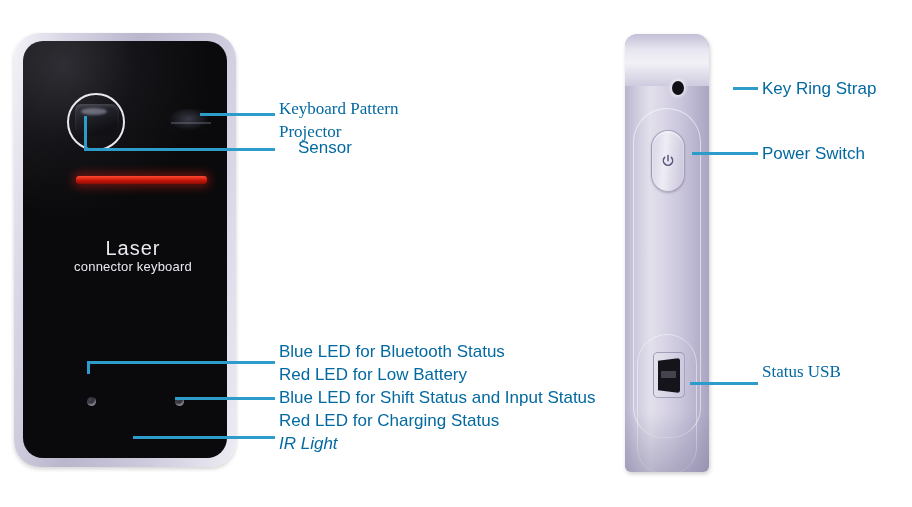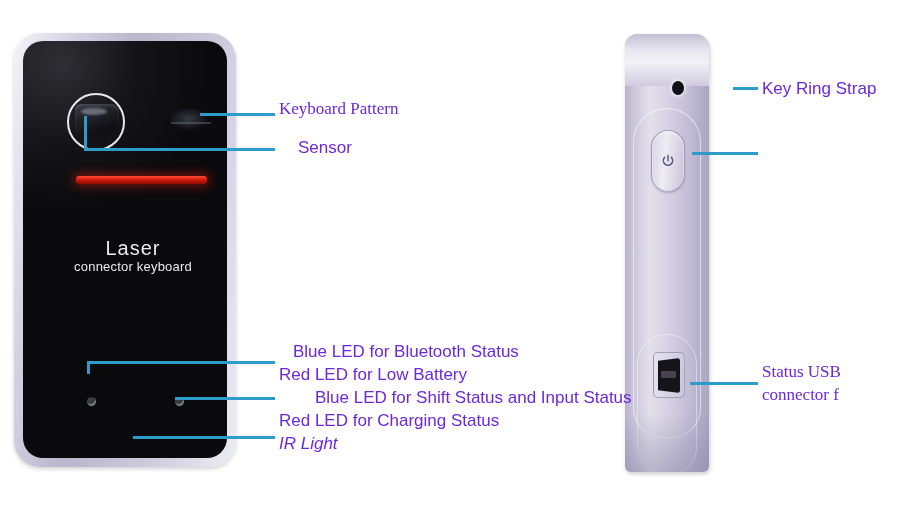--- a/index.html
+++ b/index.html
@@ -16,21 +16,21 @@
     height: 507px;
     background: #ffffff;
     overflow: hidden;
   }
 
   
   .anno {
     position: absolute;
     font-family: "Liberation Sans", sans-serif;
     font-size: 17px;
-    color: #6d28d9;
+    color: #0369a1;
     white-space: nowrap;
     line-height: 23px;
     letter-spacing: 0px;
   }
   .anno-2 { line-height: 23px; white-space: normal; font-family: Liberation Serif, serif; }
 
   
   .lead {
     position: absolute;
     background: #2e9ccb;
@@ -329,41 +329,42 @@
 
   <div class="lead lead-v" style="left:87px; top:361px; height:13px;"></div>
   <div class="lead lead-h" style="left:87px; top:361px; width:188px;"></div>
 
   <div class="lead lead-h" style="left:175px; top:397px; width:100px;"></div>
 
   <div class="lead lead-h" style="left:133px; top:436px; width:142px;"></div>
 
   <div class="anno anno-2" style="left:279px; top:97px;">
     <div>Keyboard Pattern</div>
+    <div>Projector</div>
   </div>
 
   <div class="anno" style="left:279px; top:147px; transform:translateY(-50%);margin-left:19px;">Sensor</div>
 
-  <div class="anno" style="left:279px; top:340px;margin-left:14px;">Blue LED for Bluetooth Status</div>
+  <div class="anno" style="left:279px; top:340px;">Blue LED for Bluetooth Status</div>
 
   <div class="anno" style="left:279px; top:363px;">Red LED for Low Battery</div>
 
-  <div class="anno" style="left:279px; top:386px;margin-left:36px;">Blue LED for Shift Status and Input Status</div>
+  <div class="anno" style="left:279px; top:386px;">Blue LED for Shift Status and Input Status</div>
 
   <div class="anno" style="left:279px; top:409px;">Red LED for Charging Status</div>
 
   <div class="anno" style="left:279px; top:432px;font-style:italic;">IR Light</div>
 
   <div class="lead lead-h" style="left:733px; top:87px; width:25px;"></div>
 
   <div class="lead lead-h" style="left:692px; top:152px; width:66px;"></div>
 
   <div class="lead lead-h" style="left:690px; top:382px; width:68px;"></div>
 
   <div class="anno" style="left:762px; top:88px; transform:translateY(-50%);">Key Ring Strap</div>
 
+  <div class="anno" style="left:762px; top:153px; transform:translateY(-50%);">Power Switch</div>
 
   <div class="anno anno-2" style="left:762px; top:360px;">
     <div>Status USB</div>
-    <div>connector f</div>
   </div>
 
 </div>
 
 </body></html>

